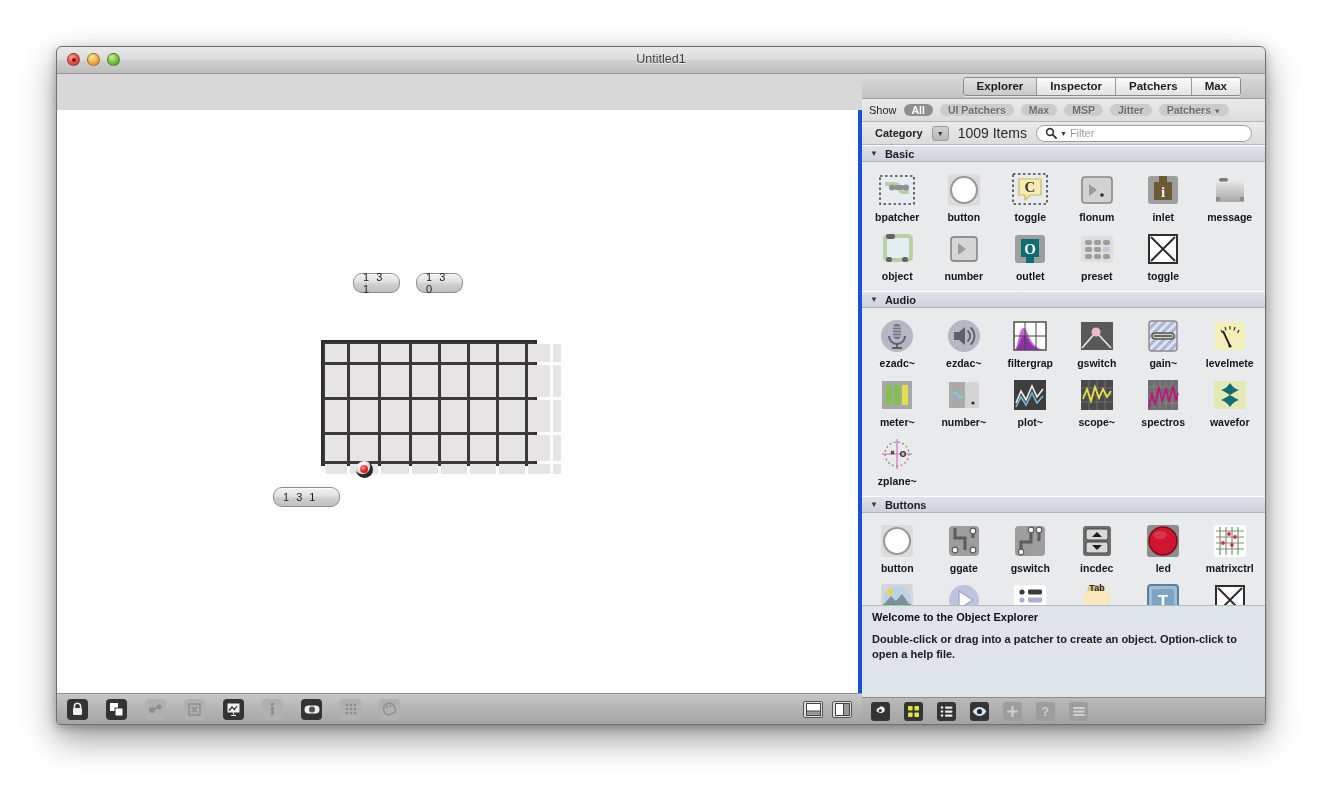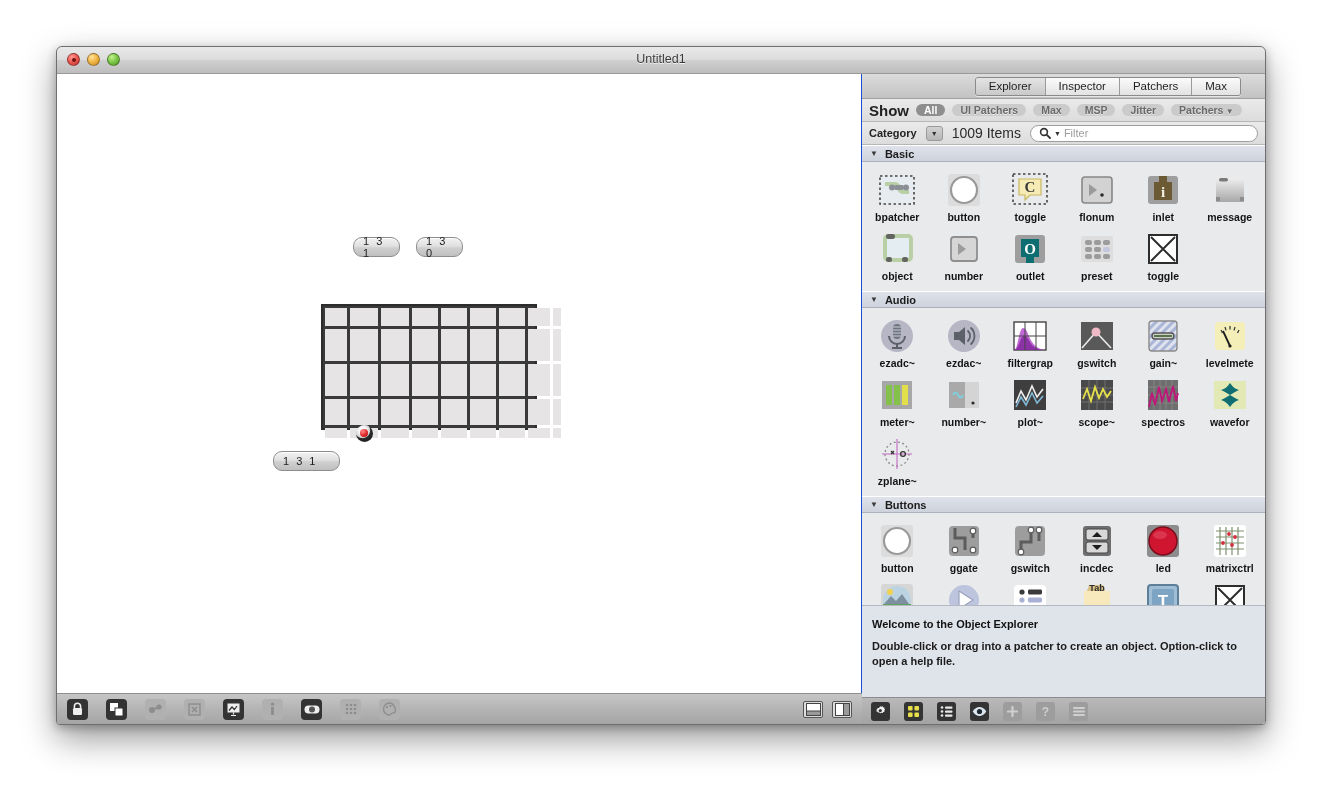--- a/index.html
+++ b/index.html
@@ -43,22 +43,23 @@
     background:#6d1512; margin:4px auto 0;
   }
 
   
   #body { position:absolute; left:0; right:0; top:27px; bottom:0; display:flex; }
 
   
   #patcher { position:relative; width:805px; display:flex; flex-direction:column; }
   #canvas {
     position:relative; flex:1; background:#ffffff;
-    border-right:1px solid #1d4ed8;
+    border-right:4px solid #1d4ed8;
     overflow:hidden;
+    margin-top:36px;
   }
 
   
   .msgbox {
     position:absolute;
     height:20px;
     background: linear-gradient(to bottom,#f2f2f2 0%,#e0e0e0 45%,#cfcfcf 55%,#c0c0c0 100%);
     border:1px solid #8d8d8d;
     border-radius:9px;
     display:flex; align-items:center;
@@ -117,48 +118,49 @@
 
   #tabbar {
     height:25px; flex:none;
     background: linear-gradient(to bottom,#dcdcdc,#c2c2c2);
     border-bottom:1px solid #a0a0a0;
     display:flex; align-items:center; justify-content:flex-end; padding-right:24px;
   }
   .tabseg {
     display:flex; height:19px; border:1px solid #8a8a8a; border-radius:3px; overflow:hidden;
     box-shadow: 0 1px 0 rgba(255,255,255,.6);
+    font-weight: bold;
   }
   .tabseg .tab {
     padding:0 13px; font-size:11.5px; color:#1e1e1e;
     display:flex; align-items:center;
     background: linear-gradient(to bottom,#fbfbfb,#e2e2e2);
     border-right:1px solid #9a9a9a;
   }
   .tabseg .tab:last-child { border-right:none; }
   .tabseg .tab.active { background: linear-gradient(to bottom,#e4e4e4,#c9c9c9); }
 
   .filterrow {
     flex:none; display:flex; align-items:center; gap:7px;
     padding:3px 7px; height:23px;
     background: linear-gradient(to bottom,#eaeaea,#dcdcdc);
     border-bottom:1px solid #b6b6b6;
   }
-  .filterrow .lbl { font-size:15px; font-weight:bold; color:#222; }
+  .filterrow .lbl { font-size:11px; font-weight:normal; color:#222; }
   .pill {
     font-size:10.5px; color:#6a6a6a; font-weight:bold;
     background:#cbcbcb; border-radius:8px; padding:0 8px;
     text-shadow:0 1px 0 rgba(255,255,255,.6);
   }
   .pill.sel { background:#8e8e8e; color:#fff; text-shadow:none; }
   .pill.caret::after { content:' \25BC'; font-size:8px; }
 
   .catrow {
     flex:none; display:flex; align-items:center; gap:9px;
-    padding:2px 7px; height:23px;
+    padding:2px 13px; height:23px;
     background: linear-gradient(to bottom,#eaeaea,#dcdcdc);
     border-bottom:1px solid #b6b6b6;
   }
   .catrow .lbl { font-size:11px; font-weight:bold; color:#222; }
   .tri {
     width:17px; height:15px; border-radius:3px;
     background: linear-gradient(to bottom,#d2d2d2,#b6b6b6);
     border:1px solid #9a9a9a;
     display:flex; align-items:center; justify-content:center;
     font-size:7px; color:#333;
@@ -187,21 +189,21 @@
     background:#e9eaec;
   }
   .item { display:flex; flex-direction:column; align-items:center; gap:1px; padding:2px 0 4px; }
   .ico { width:40px; height:40px; display:block; }
   .iname { font-size:10.5px; font-weight:bold; color:#141414; white-space:nowrap; }
 
   
   #info {
     flex:none; height:92px;
     background:#dfe3ea; border-top:1px solid #b4b8c0;
-    padding:12px 10px;
+    padding:5px 10px;
   }
   #info h4 { font-size:11px; color:#111; margin-bottom:9px; }
   #info p { font-size:11px; color:#1b1b1b; line-height:1.35;font-weight:bold; }
 
   #sbtoolbar {
     flex:none; height:27px;
     background: linear-gradient(to bottom,#b9b9b9,#a3a3a3);
     border-top:1px solid #8c8c8c;
     display:flex; align-items:center; gap:14px; padding:0 9px;
   }

